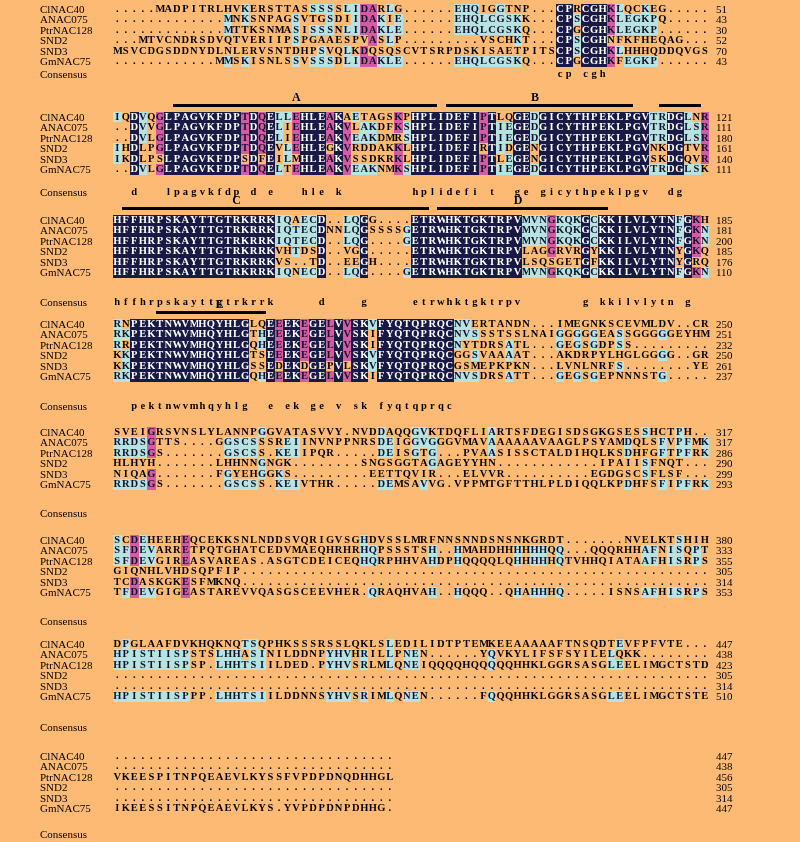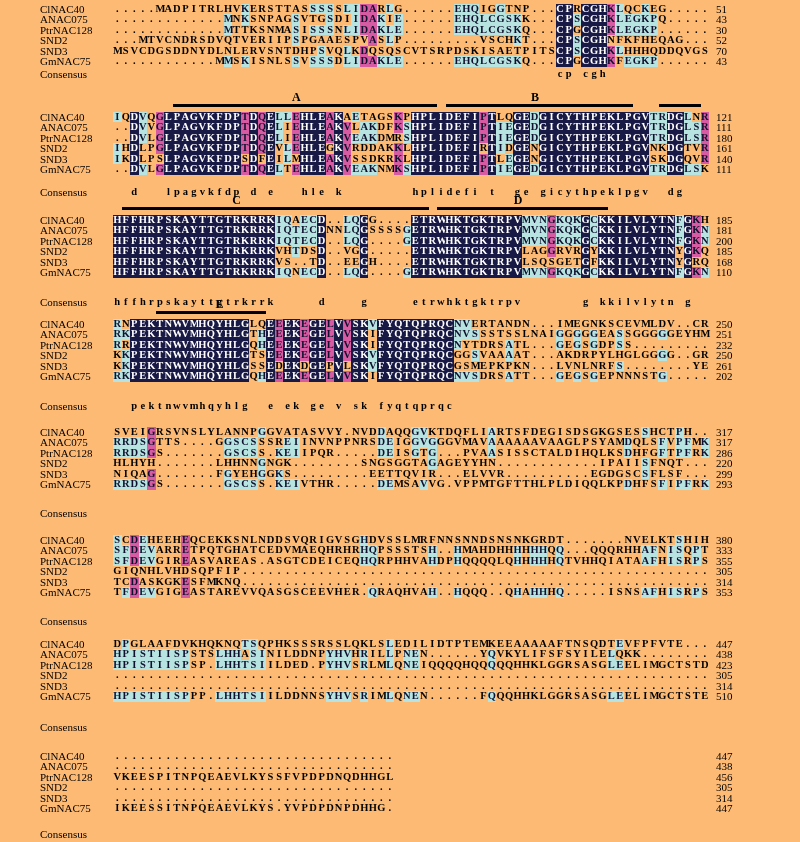--- a/index.html
+++ b/index.html
@@ -116,21 +116,21 @@
       <div class="num">200</div>
     </div>
     <div class="row" style="top: 246.35px;">
       <div class="lab">SND2</div>
       <div class="seq"><span class="ch b">H</span><span class="ch b">F</span><span class="ch b">F</span><span class="ch b">H</span><span class="ch b">R</span><span class="ch b">P</span><span class="ch b">S</span><span class="ch b">K</span><span class="ch b">A</span><span class="ch b">Y</span><span class="ch b">T</span><span class="ch b">T</span><span class="ch b">G</span><span class="ch b">T</span><span class="ch b">R</span><span class="ch b">K</span><span class="ch b">R</span><span class="ch b">R</span><span class="ch b">K</span><span class="ch">V</span><span class="ch">H</span><span class="ch c">T</span><span class="ch">D</span><span class="ch">S</span><span class="ch b">D</span><span class="ch">.</span><span class="ch">.</span><span class="ch">V</span><span class="ch">G</span><span class="ch b">G</span><span class="ch">.</span><span class="ch">.</span><span class="ch">.</span><span class="ch">.</span><span class="ch">.</span><span class="ch b">E</span><span class="ch b">T</span><span class="ch b">R</span><span class="ch b">W</span><span class="ch b">H</span><span class="ch b">K</span><span class="ch b">T</span><span class="ch b">G</span><span class="ch b">K</span><span class="ch b">T</span><span class="ch b">R</span><span class="ch b">P</span><span class="ch b">V</span><span class="ch">L</span><span class="ch">A</span><span class="ch">G</span><span class="ch p">G</span><span class="ch">R</span><span class="ch">V</span><span class="ch">R</span><span class="ch b">G</span><span class="ch">Y</span><span class="ch b">K</span><span class="ch b">K</span><span class="ch b">I</span><span class="ch b">L</span><span class="ch b">V</span><span class="ch b">L</span><span class="ch b">Y</span><span class="ch b">T</span><span class="ch b">N</span><span class="ch">Y</span><span class="ch b">G</span><span class="ch p">K</span><span class="ch">Q</span></div>
       <div class="num">185</div>
     </div>
     <div class="row" style="top: 256.8px;">
       <div class="lab">SND3</div>
       <div class="seq"><span class="ch b">H</span><span class="ch b">F</span><span class="ch b">F</span><span class="ch b">H</span><span class="ch b">R</span><span class="ch b">P</span><span class="ch b">S</span><span class="ch b">K</span><span class="ch b">A</span><span class="ch b">Y</span><span class="ch b">T</span><span class="ch b">T</span><span class="ch b">G</span><span class="ch b">T</span><span class="ch b">R</span><span class="ch b">K</span><span class="ch b">R</span><span class="ch b">R</span><span class="ch b">K</span><span class="ch">V</span><span class="ch">S</span><span class="ch">.</span><span class="ch">.</span><span class="ch">T</span><span class="ch b">D</span><span class="ch">.</span><span class="ch">.</span><span class="ch">E</span><span class="ch">E</span><span class="ch b">G</span><span class="ch">H</span><span class="ch">.</span><span class="ch">.</span><span class="ch">.</span><span class="ch">.</span><span class="ch b">E</span><span class="ch b">T</span><span class="ch b">R</span><span class="ch b">W</span><span class="ch b">H</span><span class="ch b">K</span><span class="ch b">T</span><span class="ch b">G</span><span class="ch b">K</span><span class="ch b">T</span><span class="ch b">R</span><span class="ch b">P</span><span class="ch b">V</span><span class="ch">L</span><span class="ch">S</span><span class="ch">Q</span><span class="ch">S</span><span class="ch">G</span><span class="ch">E</span><span class="ch">T</span><span class="ch b">G</span><span class="ch">F</span><span class="ch b">K</span><span class="ch b">K</span><span class="ch b">I</span><span class="ch b">L</span><span class="ch b">V</span><span class="ch b">L</span><span class="ch b">Y</span><span class="ch b">T</span><span class="ch b">N</span><span class="ch">Y</span><span class="ch b">G</span><span class="ch">R</span><span class="ch">Q</span></div>
-      <div class="num">168</div>
+      <div class="num">176</div>
     </div>
     <div class="row" style="top: 267.25px;">
       <div class="lab">GmNAC75</div>
       <div class="seq"><span class="ch b">H</span><span class="ch b">F</span><span class="ch b">F</span><span class="ch b">H</span><span class="ch b">R</span><span class="ch b">P</span><span class="ch b">S</span><span class="ch b">K</span><span class="ch b">A</span><span class="ch b">Y</span><span class="ch b">T</span><span class="ch b">T</span><span class="ch b">G</span><span class="ch b">T</span><span class="ch b">R</span><span class="ch b">K</span><span class="ch b">R</span><span class="ch b">R</span><span class="ch b">K</span><span class="ch c">I</span><span class="ch c">Q</span><span class="ch">N</span><span class="ch c">E</span><span class="ch c">C</span><span class="ch b">D</span><span class="ch">.</span><span class="ch">.</span><span class="ch c">L</span><span class="ch c">Q</span><span class="ch b">G</span><span class="ch">.</span><span class="ch">.</span><span class="ch">.</span><span class="ch">.</span><span class="ch c">G</span><span class="ch b">E</span><span class="ch b">T</span><span class="ch b">R</span><span class="ch b">W</span><span class="ch b">H</span><span class="ch b">K</span><span class="ch b">T</span><span class="ch b">G</span><span class="ch b">K</span><span class="ch b">T</span><span class="ch b">R</span><span class="ch b">P</span><span class="ch b">V</span><span class="ch c">M</span><span class="ch c">V</span><span class="ch c">N</span><span class="ch p">G</span><span class="ch c">K</span><span class="ch c">Q</span><span class="ch c">K</span><span class="ch b">G</span><span class="ch c">C</span><span class="ch b">K</span><span class="ch b">K</span><span class="ch b">I</span><span class="ch b">L</span><span class="ch b">V</span><span class="ch b">L</span><span class="ch b">Y</span><span class="ch b">T</span><span class="ch b">N</span><span class="ch c">F</span><span class="ch b">G</span><span class="ch p">K</span><span class="ch c">N</span></div>
       <div class="num">110</div>
     </div>
     <div class="row consensus" style="top: 296.7px;">
       <div class="lab">Consensus</div>
       <div class="seq"><span class="ch">h</span><span class="ch">f</span><span class="ch">f</span><span class="ch">h</span><span class="ch">r</span><span class="ch">p</span><span class="ch">s</span><span class="ch">k</span><span class="ch">a</span><span class="ch">y</span><span class="ch">t</span><span class="ch">t</span><span class="ch">g</span><span class="ch">t</span><span class="ch">r</span><span class="ch">k</span><span class="ch">r</span><span class="ch">r</span><span class="ch">k</span><span class="ch"></span><span class="ch"></span><span class="ch"></span><span class="ch"></span><span class="ch"></span><span class="ch">d</span><span class="ch"></span><span class="ch"></span><span class="ch"></span><span class="ch"></span><span class="ch">g</span><span class="ch"></span><span class="ch"></span><span class="ch"></span><span class="ch"></span><span class="ch"></span><span class="ch">e</span><span class="ch">t</span><span class="ch">r</span><span class="ch">w</span><span class="ch">h</span><span class="ch">k</span><span class="ch">t</span><span class="ch">g</span><span class="ch">k</span><span class="ch">t</span><span class="ch">r</span><span class="ch">p</span><span class="ch">v</span><span class="ch"></span><span class="ch"></span><span class="ch"></span><span class="ch"></span><span class="ch"></span><span class="ch"></span><span class="ch"></span><span class="ch">g</span><span class="ch"></span><span class="ch">k</span><span class="ch">k</span><span class="ch">i</span><span class="ch">l</span><span class="ch">v</span><span class="ch">l</span><span class="ch">y</span><span class="ch">t</span><span class="ch">n</span><span class="ch"></span><span class="ch">g</span><span class="ch"></span><span class="ch"></span></div>
     </div>
@@ -157,21 +157,21 @@
       <div class="num">250</div>
     </div>
     <div class="row" style="top: 360.8px;">
       <div class="lab">SND3</div>
       <div class="seq"><span class="ch">K</span><span class="ch c">K</span><span class="ch b">P</span><span class="ch b">E</span><span class="ch b">K</span><span class="ch b">T</span><span class="ch b">N</span><span class="ch b">W</span><span class="ch b">V</span><span class="ch b">M</span><span class="ch b">H</span><span class="ch b">Q</span><span class="ch b">Y</span><span class="ch b">H</span><span class="ch b">L</span><span class="ch b">G</span><span class="ch">S</span><span class="ch">S</span><span class="ch b">E</span><span class="ch">D</span><span class="ch b">E</span><span class="ch b">K</span><span class="ch">D</span><span class="ch b">G</span><span class="ch b">E</span><span class="ch">P</span><span class="ch b">V</span><span class="ch">L</span><span class="ch b">S</span><span class="ch b">K</span><span class="ch c">V</span><span class="ch b">F</span><span class="ch b">Y</span><span class="ch b">Q</span><span class="ch b">T</span><span class="ch b">Q</span><span class="ch b">P</span><span class="ch b">R</span><span class="ch b">Q</span><span class="ch b">C</span><span class="ch">G</span><span class="ch">S</span><span class="ch">M</span><span class="ch">E</span><span class="ch">P</span><span class="ch">K</span><span class="ch">P</span><span class="ch">K</span><span class="ch">N</span><span class="ch">.</span><span class="ch">.</span><span class="ch">.</span><span class="ch">L</span><span class="ch">V</span><span class="ch">N</span><span class="ch">L</span><span class="ch">N</span><span class="ch">R</span><span class="ch">F</span><span class="ch c">S</span><span class="ch">.</span><span class="ch">.</span><span class="ch">.</span><span class="ch">.</span><span class="ch">.</span><span class="ch">.</span><span class="ch">.</span><span class="ch">.</span><span class="ch">Y</span><span class="ch">E</span></div>
       <div class="num">261</div>
     </div>
     <div class="row" style="top: 371.25px;">
       <div class="lab">GmNAC75</div>
       <div class="seq"><span class="ch c">R</span><span class="ch c">K</span><span class="ch b">P</span><span class="ch b">E</span><span class="ch b">K</span><span class="ch b">T</span><span class="ch b">N</span><span class="ch b">W</span><span class="ch b">V</span><span class="ch b">M</span><span class="ch b">H</span><span class="ch b">Q</span><span class="ch b">Y</span><span class="ch b">H</span><span class="ch b">L</span><span class="ch b">G</span><span class="ch">Q</span><span class="ch c">H</span><span class="ch b">E</span><span class="ch p">E</span><span class="ch b">E</span><span class="ch b">K</span><span class="ch p">E</span><span class="ch b">G</span><span class="ch b">E</span><span class="ch p">L</span><span class="ch b">V</span><span class="ch p">V</span><span class="ch b">S</span><span class="ch b">K</span><span class="ch">I</span><span class="ch b">F</span><span class="ch b">Y</span><span class="ch b">Q</span><span class="ch b">T</span><span class="ch b">Q</span><span class="ch b">P</span><span class="ch b">R</span><span class="ch b">Q</span><span class="ch b">C</span><span class="ch c">N</span><span class="ch c">V</span><span class="ch c">S</span><span class="ch">D</span><span class="ch">R</span><span class="ch">S</span><span class="ch c">A</span><span class="ch">T</span><span class="ch">T</span><span class="ch">.</span><span class="ch">.</span><span class="ch">.</span><span class="ch c">G</span><span class="ch">E</span><span class="ch c">G</span><span class="ch">S</span><span class="ch c">G</span><span class="ch">E</span><span class="ch">P</span><span class="ch">N</span><span class="ch">N</span><span class="ch">N</span><span class="ch">S</span><span class="ch">T</span><span class="ch c">G</span><span class="ch">.</span><span class="ch">.</span><span class="ch">.</span><span class="ch">.</span><span class="ch">.</span></div>
-      <div class="num">202</div>
+      <div class="num">237</div>
     </div>
     <div class="row consensus" style="top: 400.7px;">
       <div class="lab">Consensus</div>
       <div class="seq"><span class="ch"></span><span class="ch"></span><span class="ch">p</span><span class="ch">e</span><span class="ch">k</span><span class="ch">t</span><span class="ch">n</span><span class="ch">w</span><span class="ch">v</span><span class="ch">m</span><span class="ch">h</span><span class="ch">q</span><span class="ch">y</span><span class="ch">h</span><span class="ch">l</span><span class="ch">g</span><span class="ch"></span><span class="ch"></span><span class="ch">e</span><span class="ch"></span><span class="ch">e</span><span class="ch">k</span><span class="ch"></span><span class="ch">g</span><span class="ch">e</span><span class="ch"></span><span class="ch">v</span><span class="ch"></span><span class="ch">s</span><span class="ch">k</span><span class="ch"></span><span class="ch">f</span><span class="ch">y</span><span class="ch">q</span><span class="ch">t</span><span class="ch">q</span><span class="ch">p</span><span class="ch">r</span><span class="ch">q</span><span class="ch">c</span><span class="ch"></span><span class="ch"></span><span class="ch"></span><span class="ch"></span><span class="ch"></span><span class="ch"></span><span class="ch"></span><span class="ch"></span><span class="ch"></span><span class="ch"></span><span class="ch"></span><span class="ch"></span><span class="ch"></span><span class="ch"></span><span class="ch"></span><span class="ch"></span><span class="ch"></span><span class="ch"></span><span class="ch"></span><span class="ch"></span><span class="ch"></span><span class="ch"></span><span class="ch"></span><span class="ch"></span><span class="ch"></span><span class="ch"></span><span class="ch"></span><span class="ch"></span><span class="ch"></span><span class="ch"></span></div>
     </div>
     <div class="row" style="top: 427px;">
       <div class="lab">ClNAC40</div>
       <div class="seq"><span class="ch">S</span><span class="ch">V</span><span class="ch">E</span><span class="ch">I</span><span class="ch p">G</span><span class="ch">R</span><span class="ch">S</span><span class="ch">V</span><span class="ch">N</span><span class="ch">S</span><span class="ch">L</span><span class="ch">Y</span><span class="ch">L</span><span class="ch">A</span><span class="ch">N</span><span class="ch">N</span><span class="ch">P</span><span class="ch c">G</span><span class="ch">G</span><span class="ch">V</span><span class="ch">A</span><span class="ch">T</span><span class="ch">A</span><span class="ch">S</span><span class="ch">V</span><span class="ch">V</span><span class="ch">Y</span><span class="ch">.</span><span class="ch">N</span><span class="ch">V</span><span class="ch">D</span><span class="ch c">D</span><span class="ch">A</span><span class="ch">Q</span><span class="ch">Q</span><span class="ch c">G</span><span class="ch c">V</span><span class="ch">K</span><span class="ch">T</span><span class="ch">D</span><span class="ch">Q</span><span class="ch">F</span><span class="ch">L</span><span class="ch">I</span><span class="ch c">A</span><span class="ch">R</span><span class="ch">T</span><span class="ch">S</span><span class="ch">F</span><span class="ch">D</span><span class="ch">E</span><span class="ch">G</span><span class="ch">I</span><span class="ch">S</span><span class="ch">D</span><span class="ch">S</span><span class="ch">G</span><span class="ch">K</span><span class="ch">G</span><span class="ch">S</span><span class="ch">E</span><span class="ch">S</span><span class="ch c">S</span><span class="ch">H</span><span class="ch">C</span><span class="ch">T</span><span class="ch c">P</span><span class="ch">H</span><span class="ch">.</span><span class="ch">.</span></div>
       <div class="num">317</div>
     </div>
@@ -181,21 +181,21 @@
       <div class="num">317</div>
     </div>
     <div class="row" style="top: 447.9px;">
       <div class="lab">PtrNAC128</div>
       <div class="seq"><span class="ch c">R</span><span class="ch c">R</span><span class="ch c">D</span><span class="ch c">S</span><span class="ch p">G</span><span class="ch">S</span><span class="ch">.</span><span class="ch">.</span><span class="ch">.</span><span class="ch">.</span><span class="ch">.</span><span class="ch">.</span><span class="ch">.</span><span class="ch c">G</span><span class="ch c">S</span><span class="ch c">C</span><span class="ch c">S</span><span class="ch">S</span><span class="ch">.</span><span class="ch c">K</span><span class="ch c">E</span><span class="ch c">I</span><span class="ch">I</span><span class="ch">P</span><span class="ch">Q</span><span class="ch">R</span><span class="ch">.</span><span class="ch">.</span><span class="ch">.</span><span class="ch">.</span><span class="ch">.</span><span class="ch c">D</span><span class="ch c">E</span><span class="ch">I</span><span class="ch">S</span><span class="ch c">G</span><span class="ch">T</span><span class="ch c">G</span><span class="ch">.</span><span class="ch">.</span><span class="ch">.</span><span class="ch">P</span><span class="ch">V</span><span class="ch">A</span><span class="ch c">A</span><span class="ch">S</span><span class="ch">I</span><span class="ch">S</span><span class="ch">S</span><span class="ch">C</span><span class="ch">T</span><span class="ch">A</span><span class="ch">L</span><span class="ch">D</span><span class="ch">I</span><span class="ch">H</span><span class="ch">Q</span><span class="ch">L</span><span class="ch">K</span><span class="ch">S</span><span class="ch c">D</span><span class="ch">H</span><span class="ch">F</span><span class="ch">G</span><span class="ch c">F</span><span class="ch">T</span><span class="ch c">P</span><span class="ch c">F</span><span class="ch">R</span><span class="ch c">K</span></div>
       <div class="num">286</div>
     </div>
     <div class="row" style="top: 458.35px;">
       <div class="lab">SND2</div>
       <div class="seq"><span class="ch">H</span><span class="ch">L</span><span class="ch">H</span><span class="ch">Y</span><span class="ch">H</span><span class="ch">.</span><span class="ch">.</span><span class="ch">.</span><span class="ch">.</span><span class="ch">.</span><span class="ch">.</span><span class="ch">.</span><span class="ch">L</span><span class="ch">H</span><span class="ch">H</span><span class="ch">N</span><span class="ch">N</span><span class="ch c">G</span><span class="ch">N</span><span class="ch">G</span><span class="ch">K</span><span class="ch">.</span><span class="ch">.</span><span class="ch">.</span><span class="ch">.</span><span class="ch">.</span><span class="ch">.</span><span class="ch">.</span><span class="ch">.</span><span class="ch">S</span><span class="ch">N</span><span class="ch">G</span><span class="ch">S</span><span class="ch">G</span><span class="ch">G</span><span class="ch">T</span><span class="ch">A</span><span class="ch c">G</span><span class="ch">A</span><span class="ch">G</span><span class="ch">E</span><span class="ch">Y</span><span class="ch">Y</span><span class="ch">H</span><span class="ch">N</span><span class="ch">.</span><span class="ch">.</span><span class="ch">.</span><span class="ch">.</span><span class="ch">.</span><span class="ch">.</span><span class="ch">.</span><span class="ch">.</span><span class="ch">.</span><span class="ch">.</span><span class="ch">.</span><span class="ch">.</span><span class="ch">I</span><span class="ch">P</span><span class="ch">A</span><span class="ch">I</span><span class="ch">I</span><span class="ch c">S</span><span class="ch">F</span><span class="ch">N</span><span class="ch">Q</span><span class="ch">T</span><span class="ch">.</span><span class="ch">.</span><span class="ch">.</span></div>
-      <div class="num">220</div>
+      <div class="num">290</div>
     </div>
     <div class="row" style="top: 468.8px;">
       <div class="lab">SND3</div>
       <div class="seq"><span class="ch">N</span><span class="ch">I</span><span class="ch">Q</span><span class="ch">A</span><span class="ch p">G</span><span class="ch">.</span><span class="ch">.</span><span class="ch">.</span><span class="ch">.</span><span class="ch">.</span><span class="ch">.</span><span class="ch">.</span><span class="ch">F</span><span class="ch c">G</span><span class="ch">Y</span><span class="ch">E</span><span class="ch">H</span><span class="ch c">G</span><span class="ch">G</span><span class="ch c">K</span><span class="ch">S</span><span class="ch">.</span><span class="ch">.</span><span class="ch">.</span><span class="ch">.</span><span class="ch">.</span><span class="ch">.</span><span class="ch">.</span><span class="ch">.</span><span class="ch">.</span><span class="ch">E</span><span class="ch">E</span><span class="ch">T</span><span class="ch">T</span><span class="ch">Q</span><span class="ch">V</span><span class="ch">I</span><span class="ch">R</span><span class="ch">.</span><span class="ch">.</span><span class="ch">.</span><span class="ch">E</span><span class="ch">L</span><span class="ch">V</span><span class="ch">V</span><span class="ch">R</span><span class="ch">.</span><span class="ch">.</span><span class="ch">.</span><span class="ch">.</span><span class="ch">.</span><span class="ch">.</span><span class="ch">.</span><span class="ch">.</span><span class="ch">.</span><span class="ch">.</span><span class="ch">E</span><span class="ch">G</span><span class="ch">D</span><span class="ch">G</span><span class="ch">S</span><span class="ch">C</span><span class="ch c">S</span><span class="ch">F</span><span class="ch">L</span><span class="ch">S</span><span class="ch">F</span><span class="ch">.</span><span class="ch">.</span><span class="ch">.</span></div>
       <div class="num">299</div>
     </div>
     <div class="row" style="top: 479.25px;">
       <div class="lab">GmNAC75</div>
       <div class="seq"><span class="ch c">R</span><span class="ch c">R</span><span class="ch c">D</span><span class="ch c">S</span><span class="ch p">G</span><span class="ch">S</span><span class="ch">.</span><span class="ch">.</span><span class="ch">.</span><span class="ch">.</span><span class="ch">.</span><span class="ch">.</span><span class="ch">.</span><span class="ch c">G</span><span class="ch c">S</span><span class="ch c">C</span><span class="ch c">S</span><span class="ch">S</span><span class="ch">.</span><span class="ch c">K</span><span class="ch c">E</span><span class="ch c">I</span><span class="ch">V</span><span class="ch">T</span><span class="ch">H</span><span class="ch">R</span><span class="ch">.</span><span class="ch">.</span><span class="ch">.</span><span class="ch">.</span><span class="ch">.</span><span class="ch c">D</span><span class="ch c">E</span><span class="ch">M</span><span class="ch">S</span><span class="ch">A</span><span class="ch c">V</span><span class="ch">V</span><span class="ch">G</span><span class="ch">.</span><span class="ch">V</span><span class="ch">P</span><span class="ch">P</span><span class="ch">M</span><span class="ch">T</span><span class="ch">G</span><span class="ch">F</span><span class="ch">T</span><span class="ch">T</span><span class="ch">H</span><span class="ch">L</span><span class="ch">P</span><span class="ch">L</span><span class="ch">D</span><span class="ch">I</span><span class="ch">Q</span><span class="ch">Q</span><span class="ch">L</span><span class="ch">K</span><span class="ch">P</span><span class="ch c">D</span><span class="ch">H</span><span class="ch">F</span><span class="ch">S</span><span class="ch c">F</span><span class="ch">I</span><span class="ch c">P</span><span class="ch c">F</span><span class="ch">R</span><span class="ch c">K</span></div>
       <div class="num">293</div>

